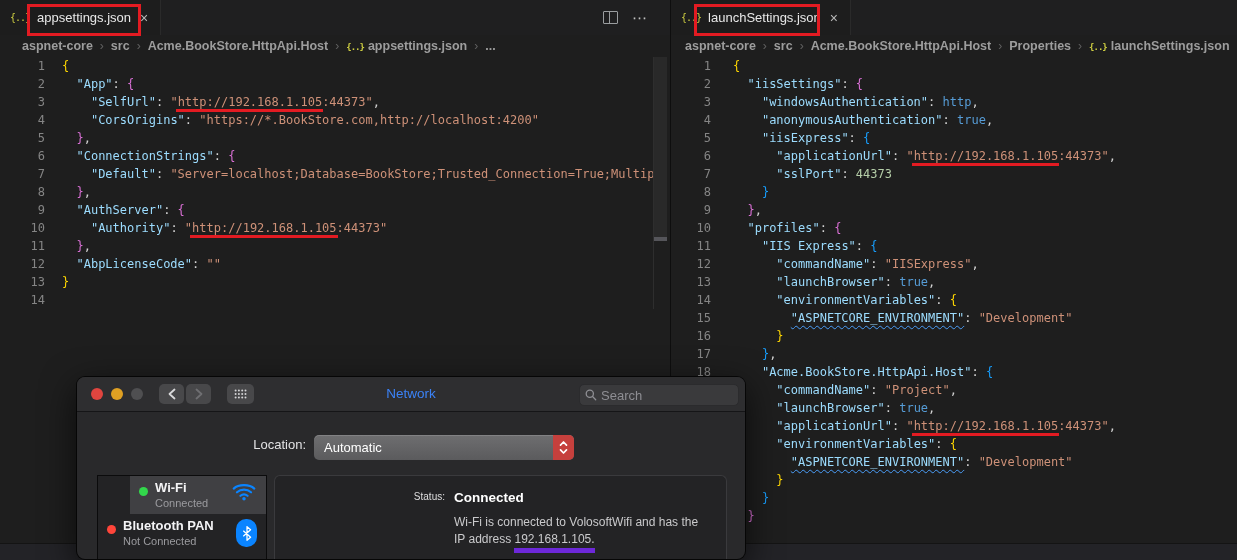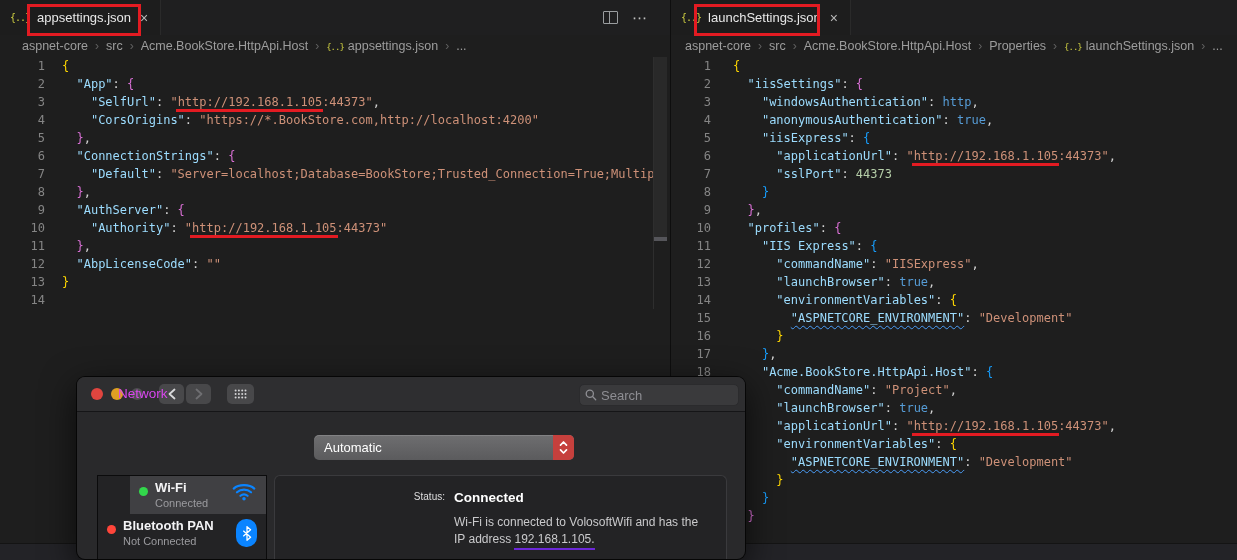--- a/index.html
+++ b/index.html
@@ -15,21 +15,21 @@
   .tab-ico{font-family:"DejaVu Sans Mono",monospace;font-size:10px;color:#cbcb41;letter-spacing:-1px;margin-right:7px;}
   .tab-label{font-size:13px;color:#e8e8e8;}
   .tab-close{margin-left:9px;color:#b8b8b8;font-size:14px;line-height:14px;cursor:pointer;}
   .ann-box{position:absolute;border:3px solid #e31b22;z-index:3;pointer-events:none;}
   .bar-actions{position:absolute;top:0;height:35px;display:flex;align-items:center;gap:14px;}
   .split-ico{width:13px;height:11px;border:1.4px solid #9a9d9f;border-radius:1px;position:relative;}
   .split-ico::after{content:"";position:absolute;left:5px;top:0;bottom:0;width:1.4px;background:#9a9d9f;}
   .more-ico{color:#c2c2c2;font-size:15px;letter-spacing:1px;line-height:10px;}
   .crumbs{position:absolute;left:0;top:35px;right:0;height:22px;display:flex;align-items:center;
           font-size:12.5px;color:#9d9d9d;white-space:nowrap;overflow:hidden;}
-  .crumb{cursor:pointer;}
+  .crumb{cursor:pointer;font-weight:bold;}
   .crumb-sep{color:#606060;margin:0 7px;font-size:12px;}
   .crumb-ico{font-family:"DejaVu Sans Mono",monospace;font-size:9px;color:#cbcb41;letter-spacing:-1px;margin-right:4px;}
   .gutter{position:absolute;top:57px;font-family:"DejaVu Sans Mono",monospace;font-size:12px;color:#858585;}
   .gutter div{height:18px;line-height:18px;text-align:right;}
   .code{position:absolute;top:57px;font-family:"DejaVu Sans Mono",monospace;font-size:12px;overflow:hidden;}
   .cl{height:18px;line-height:18px;white-space:pre;cursor:text;}
   .tk-p{color:#d4d4d4}.tk-k{color:#9cdcfe}.tk-s{color:#ce9178}.tk-b{color:#569cd6}.tk-n{color:#b5cea8}
   .tk-g1{color:#ffd700}.tk-g2{color:#da70d6}.tk-g3{color:#179fff}
   .tk-u,.tk-r{color:#ce9178;text-underline-offset:2px;}
   .tk-r{position:relative;}
@@ -40,21 +40,21 @@
   .sb-mark{position:absolute;left:654px;top:237px;width:13px;height:4px;background:#55555a;}
   .bottom-strip{position:absolute;left:0;top:543px;width:1237px;height:17px;background:#232327;border-top:1px solid #141414;z-index:1;}
   
   #netwin{position:absolute;left:76px;top:376px;width:668px;height:182px;background:#29292b;
           border-radius:9px;border:1px solid rgba(0,0,0,.85);box-shadow:0 10px 34px rgba(0,0,0,.65);
           overflow:hidden;z-index:5;}
   #net-titlebar{position:absolute;left:0;top:0;right:0;height:34px;background:#2e2e30;border-bottom:1px solid #151517;}
   .tl{position:absolute;top:11px;width:12px;height:12px;border-radius:50%;cursor:pointer;}
   .nav-btn{position:absolute;top:7px;width:25px;height:20px;background:#48484a;border-radius:5px;
            display:flex;align-items:center;justify-content:center;cursor:pointer;}
-  #net-title{position:absolute;left:0;right:0;top:9px;font-size:13.5px;color:#d946ef;pointer-events:none;padding-left:41px;}
+  #net-title{position:absolute;left:0;right:0;top:9px;text-align:center;font-size:13.5px;color:#3b82f6;pointer-events:none;}
   #net-search{position:absolute;left:502px;top:7px;width:153px;height:20px;background:#3a3a3c;border:1px solid #2b2b2d;
               border-radius:5px;display:flex;align-items:center;padding-left:5px;cursor:text;}
   #net-search span{color:#8e8e93;font-size:13px;margin-left:4px;}
   #loc-label{position:absolute;left:0;top:60px;width:229px;text-align:right;font-size:13px;color:#e2e2e4;}
   #loc-popup{position:absolute;left:237px;top:58px;width:260px;height:25px;border-radius:5px;cursor:pointer;
              background:linear-gradient(#6e6e70,#5b5b5d);box-shadow:inset 0 1px 0 rgba(255,255,255,.14);display:flex;align-items:center;}
   #loc-popup .val{color:#fff;font-size:13px;margin-left:10px;flex:1;}
   #loc-stepper{width:21px;height:25px;background:#c6403d;border-radius:0 5px 5px 0;display:flex;align-items:center;justify-content:center;}
   #svc-list{position:absolute;left:20px;top:98px;width:168px;bottom:0;background:#232325;border:1px solid #0b0b0c;border-bottom:none;}
   .svc-row{position:relative;cursor:pointer;}
@@ -63,21 +63,21 @@
   .svc-sub{position:absolute;left:25px;top:21px;font-size:11px;color:#9b9b9f;}
   .svc-icon{position:absolute;right:9px;top:5px;}
   #net-panel{position:absolute;left:197px;top:98px;right:18px;bottom:0;background:#232325;
              border:1px solid #3a3a3d;border-bottom:none;border-radius:6px 6px 0 0;}
   #status-label{position:absolute;left:0;top:15px;width:170px;text-align:right;font-size:10px;color:#dededf;}
   #status-value{position:absolute;left:179px;top:14px;font-size:13.5px;font-weight:bold;color:#fff;}
   #wifi-off-btn{position:absolute;left:298px;top:9px;width:113px;height:25px;border-radius:5px;cursor:pointer;
                 background:linear-gradient(#6d6d70,#616164);box-shadow:inset 0 1px 0 rgba(255,255,255,.16);
                 display:flex;align-items:center;justify-content:center;font-size:13px;color:#fff;}
   #net-desc{position:absolute;left:179px;top:38px;width:300px;font-size:12px;line-height:17px;color:#cacacc;}
-  #net-desc .ip{border-bottom:2px solid #6d28d9;padding-bottom:2px;}
+  #net-desc .ip{border-bottom:5px solid #6d28d9;padding-bottom:2px;}
 </style>
 </head>
 <body>
 
 <div id="screen">
 
   <div class="pane" id="pane-left">
     <div class="tabbar">
       <div class="tab">
         <span class="tab-ico">{..}</span>
@@ -256,20 +256,21 @@
       <span id="net-title">Network</span>
       <span id="net-search">
         <svg width="12" height="12" viewBox="0 0 13 13">
           <circle cx="5.2" cy="5.2" r="3.9" fill="none" stroke="#8e8e93" stroke-width="1.4"></circle>
           <line x1="8.2" y1="8.2" x2="11.6" y2="11.6" stroke="#8e8e93" stroke-width="1.4" stroke-linecap="round"></line>
         </svg>
         <span>Search</span>
       </span>
     </div>
 
+    <div id="loc-label">Location:</div>
     <div id="loc-popup">
       <span class="val">Automatic</span>
       <span id="loc-stepper">
         <svg width="11" height="15" viewBox="0 0 11 15">
           <polyline points="2.5,5.2 5.5,2 8.5,5.2" fill="none" stroke="#fff" stroke-width="1.7" stroke-linecap="round" stroke-linejoin="round"></polyline>
           <polyline points="2.5,9.8 5.5,13 8.5,9.8" fill="none" stroke="#fff" stroke-width="1.7" stroke-linecap="round" stroke-linejoin="round"></polyline>
         </svg>
       </span>
     </div>
 

